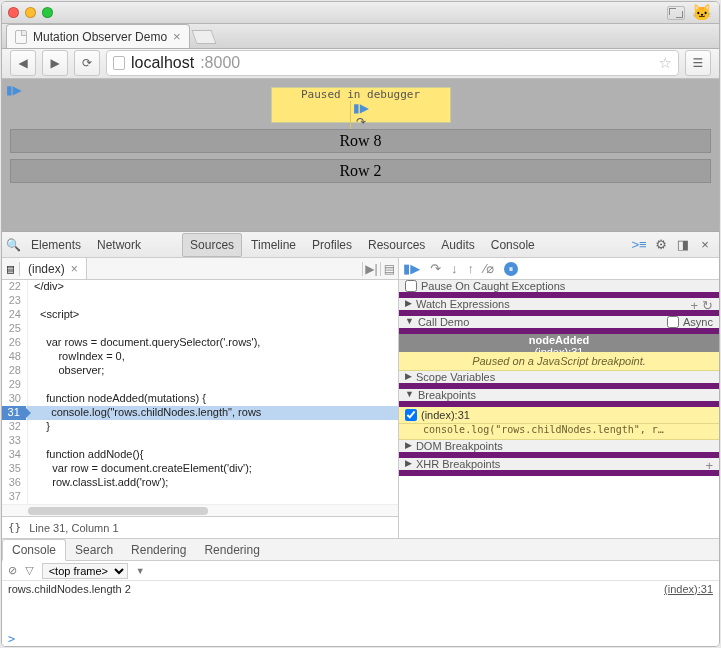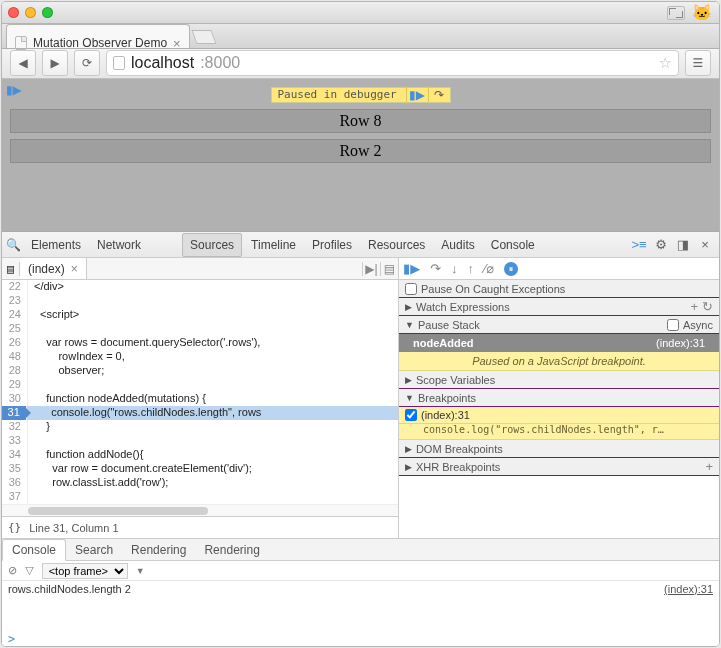--- a/index.html
+++ b/index.html
@@ -12,39 +12,39 @@
   .dot { width: 11px; height: 11px; border-radius: 50%; border: 1px solid rgba(0,0,0,.2); }
   .dot.red { background: #ff5f57; } .dot.yel { background: #febc2e; } .dot.grn { background: #28c840; }
   .fulls { margin-left: auto; width: 18px; height: 14px; border: 1px solid #bbb; border-radius: 2px; position: relative; }
   .fulls:before,.fulls:after{content:"";position:absolute;width:6px;height:6px;border:1px solid #888;}
   .fulls:before{top:1px;left:1px;border-right:none;border-bottom:none;}
   .fulls:after{bottom:1px;right:1px;border-left:none;border-top:none;}
   .cat { width: 22px; height: 22px; margin-left: 6px; font-size: 16px; text-align:center; line-height:22px; }
 
   
   .tabstrip { height: 28px; background: linear-gradient(#e8e8e8,#d4d4d4); border-bottom: 1px solid #b0b0b0; display:flex; align-items:flex-end; padding:0 4px; }
-  .tab { height: 24px; background:#f8f8f8; border:1px solid #b5b5b5; border-bottom:none; border-radius:4px 4px 0 0; display:flex; align-items:flex-start; padding:11px 8px; gap:6px; font-size:12px; }
+  .tab { height: 24px; background:#f8f8f8; border:1px solid #b5b5b5; border-bottom:none; border-radius:4px 4px 0 0; display:flex; align-items:center; padding:3px 8px; gap:6px; font-size:12px; }
   .tab .pg { width:12px;height:14px;border:1px solid #bbb;border-radius:2px;position:relative;}
   .tab .pg:after{content:"";position:absolute;top:0;right:0;width:4px;height:4px;background:#eaeaea;border-left:1px solid #bbb;border-bottom:1px solid #bbb;}
   .tab .x { font-size:13px; color:#888; }
   .newtab { width:20px; height:14px; background:#eee; border:1px solid #bbb; margin-left:4px; margin-bottom:4px; position:relative; transform: skewX(20deg);}
 
   
   .toolbar { height: 34px; background: linear-gradient(#f4f4f4,#e6e6e6); border-bottom:1px solid #c0c0c0; display:flex; align-items:center; padding:0 8px; gap:6px; }
   .tbtn { width: 26px; height:26px; border:1px solid #c8c8c8; border-radius:3px; background:linear-gradient(#fdfdfd,#efefef); display:flex; align-items:center; justify-content:center; color:#666; }
   .urlbar { flex:1; height:26px; border:1px solid #ccc; border-radius:4px; background:#fff; display:flex; align-items:center; padding:0 6px; gap:6px; }
   .urlbar .pg { width:12px;height:14px;border:1px solid #bbb;border-radius:2px;}
   .urlbar .host { font-size:16px; color:#222; font-family: Arial; }
   .urlbar .port { font-size:16px; color:#999; font-family: Liberation Sans, sans-serif; }
   .urlbar .star { margin-left:auto; color:#bbb; font-size:15px; }
 
   
   .page { height: 174px; background:#b1b1b1; position:relative; padding:4px 0; }
   .playctrl { position:absolute; top:4px; left:4px; color:#4a90d9; font-size:12px; }
-  .overlay { width: 180px; margin: 4px auto 6px; background: #ffe77a; border:1px solid #cc9; display:flex; align-items:center; height:16px; }
+  .overlay { width: 180px; margin: 4px auto 6px; background: #ffe77a; border:1px solid #cc9; display:flex; align-items:center; height:36px;flex-direction:column; }
   .overlay .txt { flex:1; text-align:left; padding:0 6px; font-family: Menlo, monospace; font-size:11px; color:#555;}
   .ovbtn { width:22px; height:18px; border-left:1px solid #d8c860; display:flex; align-items:center; justify-content:center; color:#556; }
   .row { height:24px; margin:6px 8px; background:#9f9f9f; border:1px solid #8d8d8d; text-align:center; line-height:22px; font-family: Georgia, serif; font-size:16px; color:#000;}
 
   
   .devtools { flex:1; display:flex; flex-direction:column; border-top:1px solid #aaa; background:#fff; }
   .dtabs { height:26px; border-bottom:1px solid #ccc; display:flex; align-items:center; padding:0 4px; gap:2px; background:linear-gradient(#f4f4f4,#e9e9e9); }
   .dtabs .srch { width:16px; color:#888; }
   .dtabs .dtab { padding:4px 7px; color:#444; font-size:12px; }
   .dtabs .dtab.active { background:#ddd; border:1px solid #bbb; border-radius:2px;margin-left:32px; }
@@ -70,26 +70,26 @@
   .sourcescroll:after{content:"";position:absolute;left:26px;top:2px;height:8px;width:180px;background:#d0d0d0;border-radius:4px;}
   .status { height:22px; border-top:1px solid #ccc; padding:0 6px; font-size:11px; color:#555; display:flex; align-items:center; gap:8px;}
   .status .br { font-family: monospace; }
 
   
   .dbg { flex:1; display:flex; flex-direction:column; font-size:11px; }
   .dbgbtns { height:22px; border-bottom:1px solid #ccc; display:flex; align-items:center; padding:0 4px; gap:10px; }
   .dbgbtns .b { color:#4a90d9; font-size:13px; }
   .dbgbtns .b.gray { color:#888; }
   .dbgbtns .b.circ { width:14px;height:14px;border-radius:50%;background:#4a90d9;color:#fff;font-size:9px;line-height:14px;text-align:center;}
-  .drow { height:18px; border-bottom:1px solid #701a75; display:flex; align-items:center; padding:0 6px; gap:4px; background:#f0f0f0; color:#555; }
+  .drow { height:18px; border-bottom:6px solid #701a75; display:flex; align-items:flex-start; padding:0 6px; gap:4px; background:#f0f0f0; color:#555; }
   .drow.head { font-weight:normal; }
   .drow .tr { font-size:9px; }
   .drow .spacer { flex:1; }
   .drow .plus { color:#888; font-size:13px; }
-  .sel { background:#8a8a8a; color:#fff; height:18px; display:flex; align-items:center; padding:0 14px;}
+  .sel { background:#8a8a8a; color:#fff; height:18px; display:flex; align-items:center; padding:0 22px;flex-direction:column;}
   .sel .spacer{flex:1;}
   .paused { background:#fff3a3; text-align:center; font-style:italic; color:#6b6233; padding:3px; border-bottom:1px solid #e0d883; margin:0 0 0 0;}
   .bprow { background:#fff3a3; padding:2px 6px; display:flex; align-items:center; gap:4px; border-bottom:1px solid #e0d883;}
   .bprow input { width:12px; height:12px; }
   .bpdet { background:#fff3a3; padding:0 6px 4px 24px; color:#6b6233; font-family: Menlo, monospace; font-size:10px; white-space:nowrap; overflow:hidden; border-bottom:1px solid #e0d883;}
 
   
   .console { height:108px; border-top:1px solid #ccc; display:flex; flex-direction:column; }
   .ctabs { height:22px; border-bottom:1px solid #ccc; display:flex; align-items:center; background:#f3f3f3; }
   .ctabs .ct { padding:3px 9px; font-size:12px; color:#555; }
@@ -271,21 +271,21 @@
         </div>
         <div class="drow head">
           <span class="tr">▶</span>
           <span>Watch Expressions</span>
           <span class="spacer"></span>
           <span class="plus">+</span>
           <span class="plus">↻</span>
         </div>
         <div class="drow head">
           <span class="tr">▼</span>
-          <span>Pause Stack</span>
+          <span>Call Demo</span>
           <span class="spacer"></span>
           <input type="checkbox" class="chk" style="">
           <span>Async</span>
         </div>
         <div class="sel">
           <b>nodeAdded</b>
           <span class="spacer"></span>
           <span>(index):31</span>
         </div>
         <div class="paused">Paused on a JavaScript breakpoint.</div>

